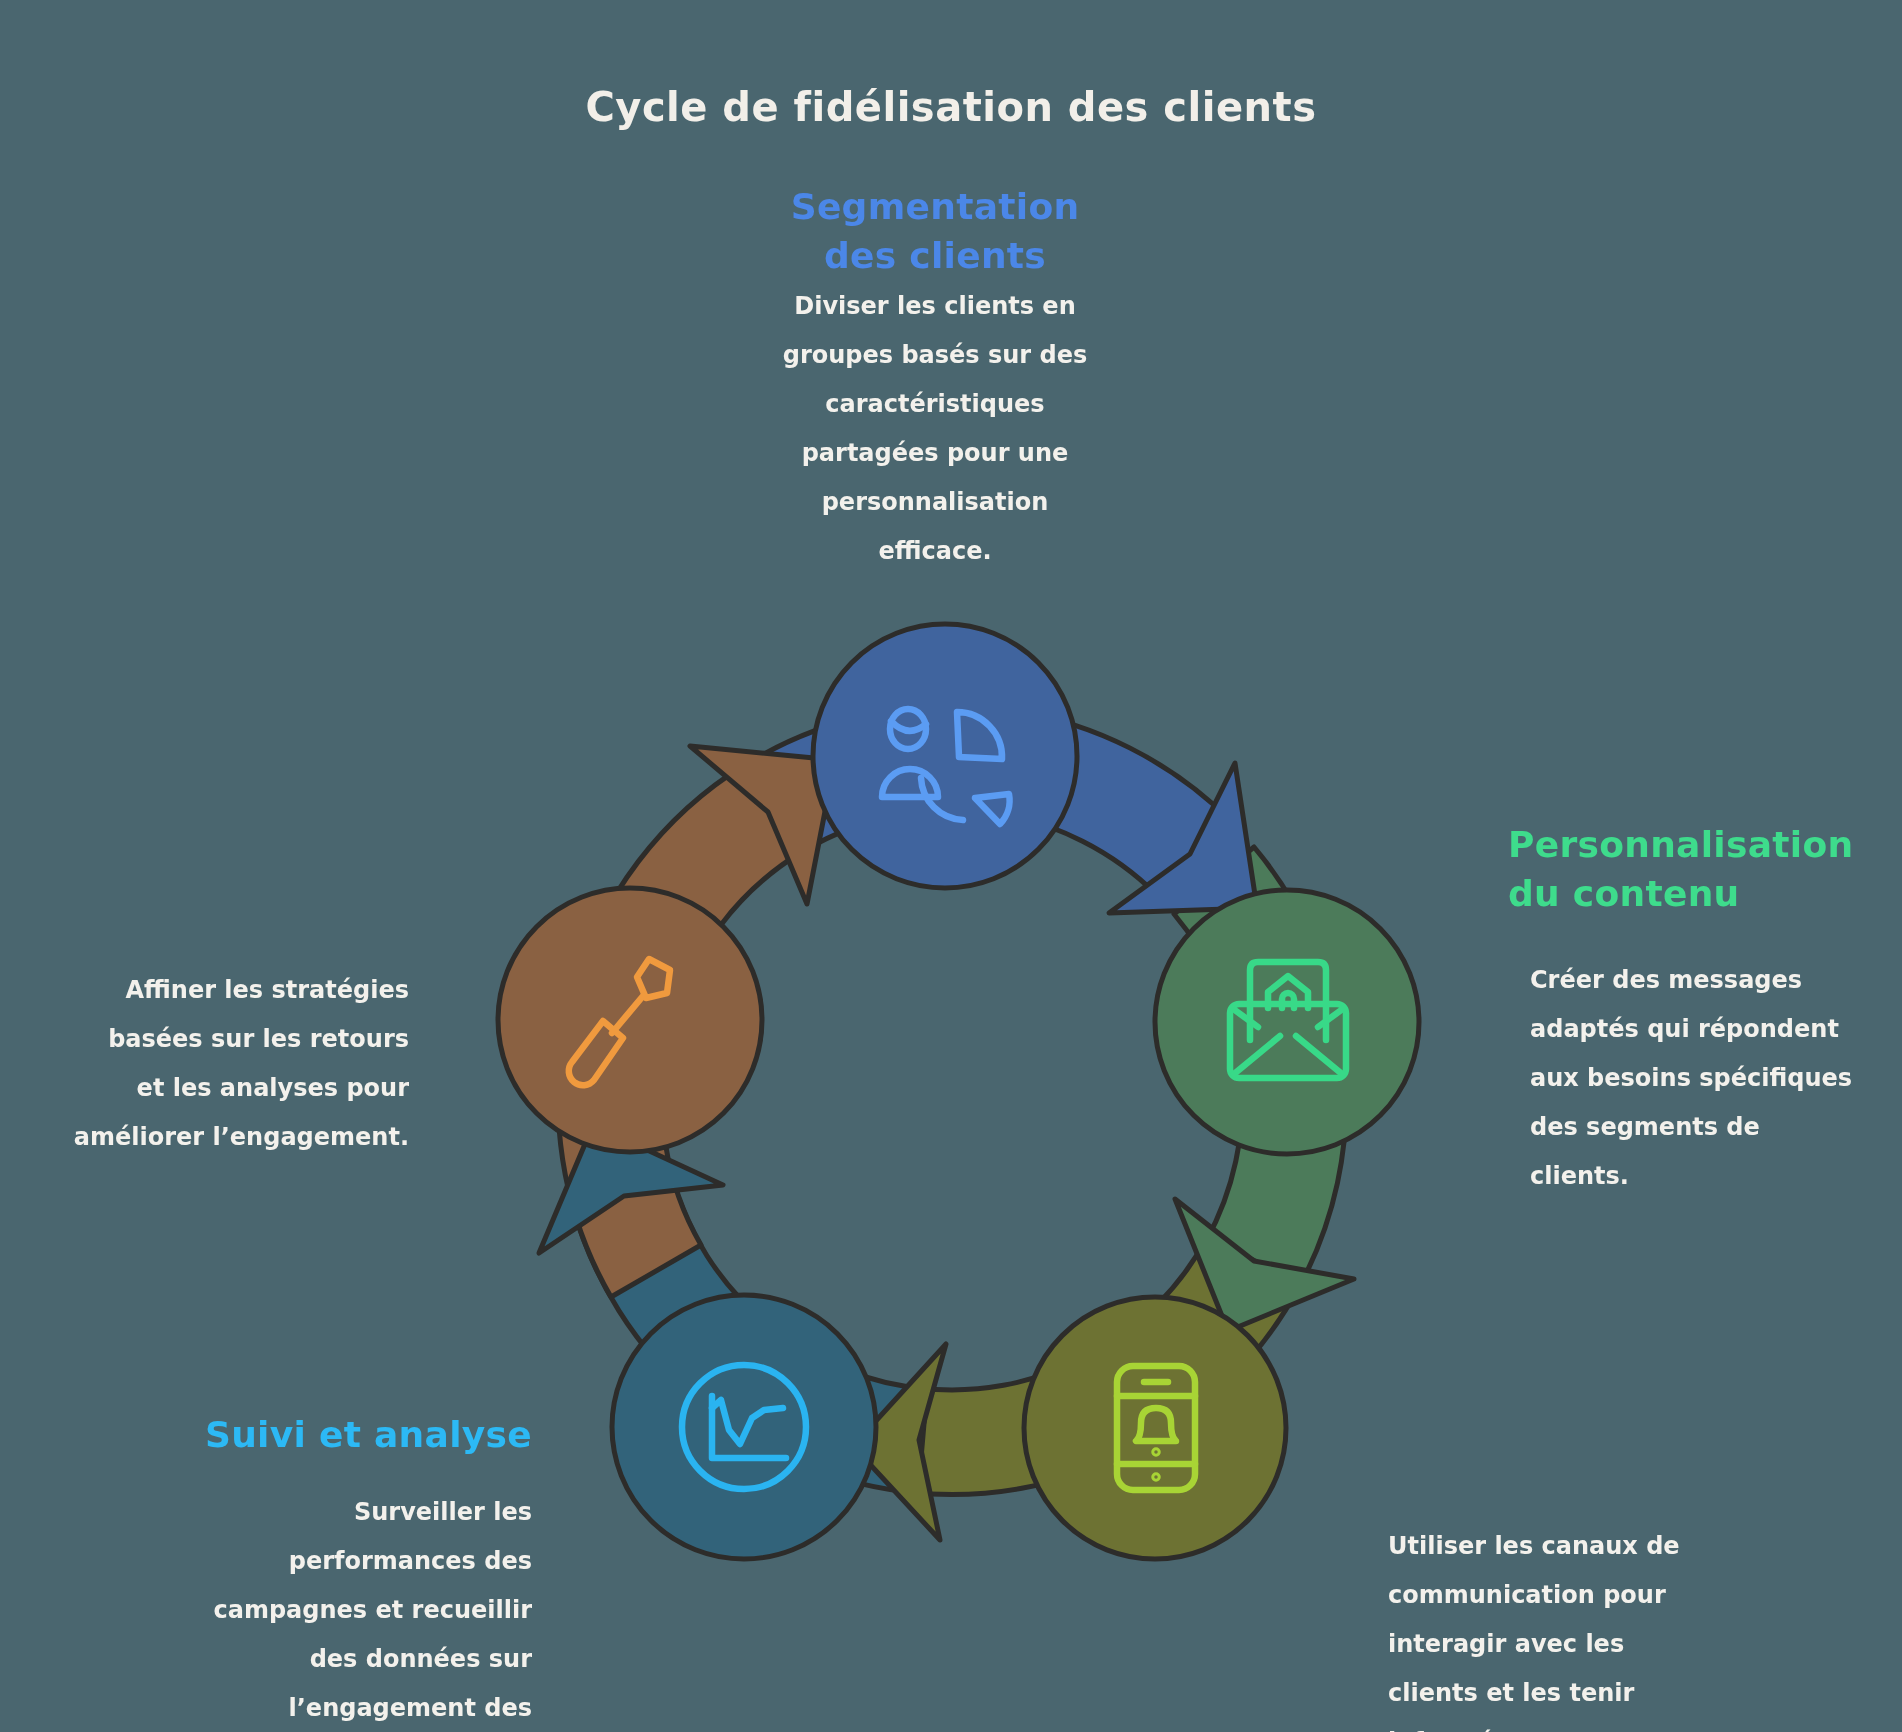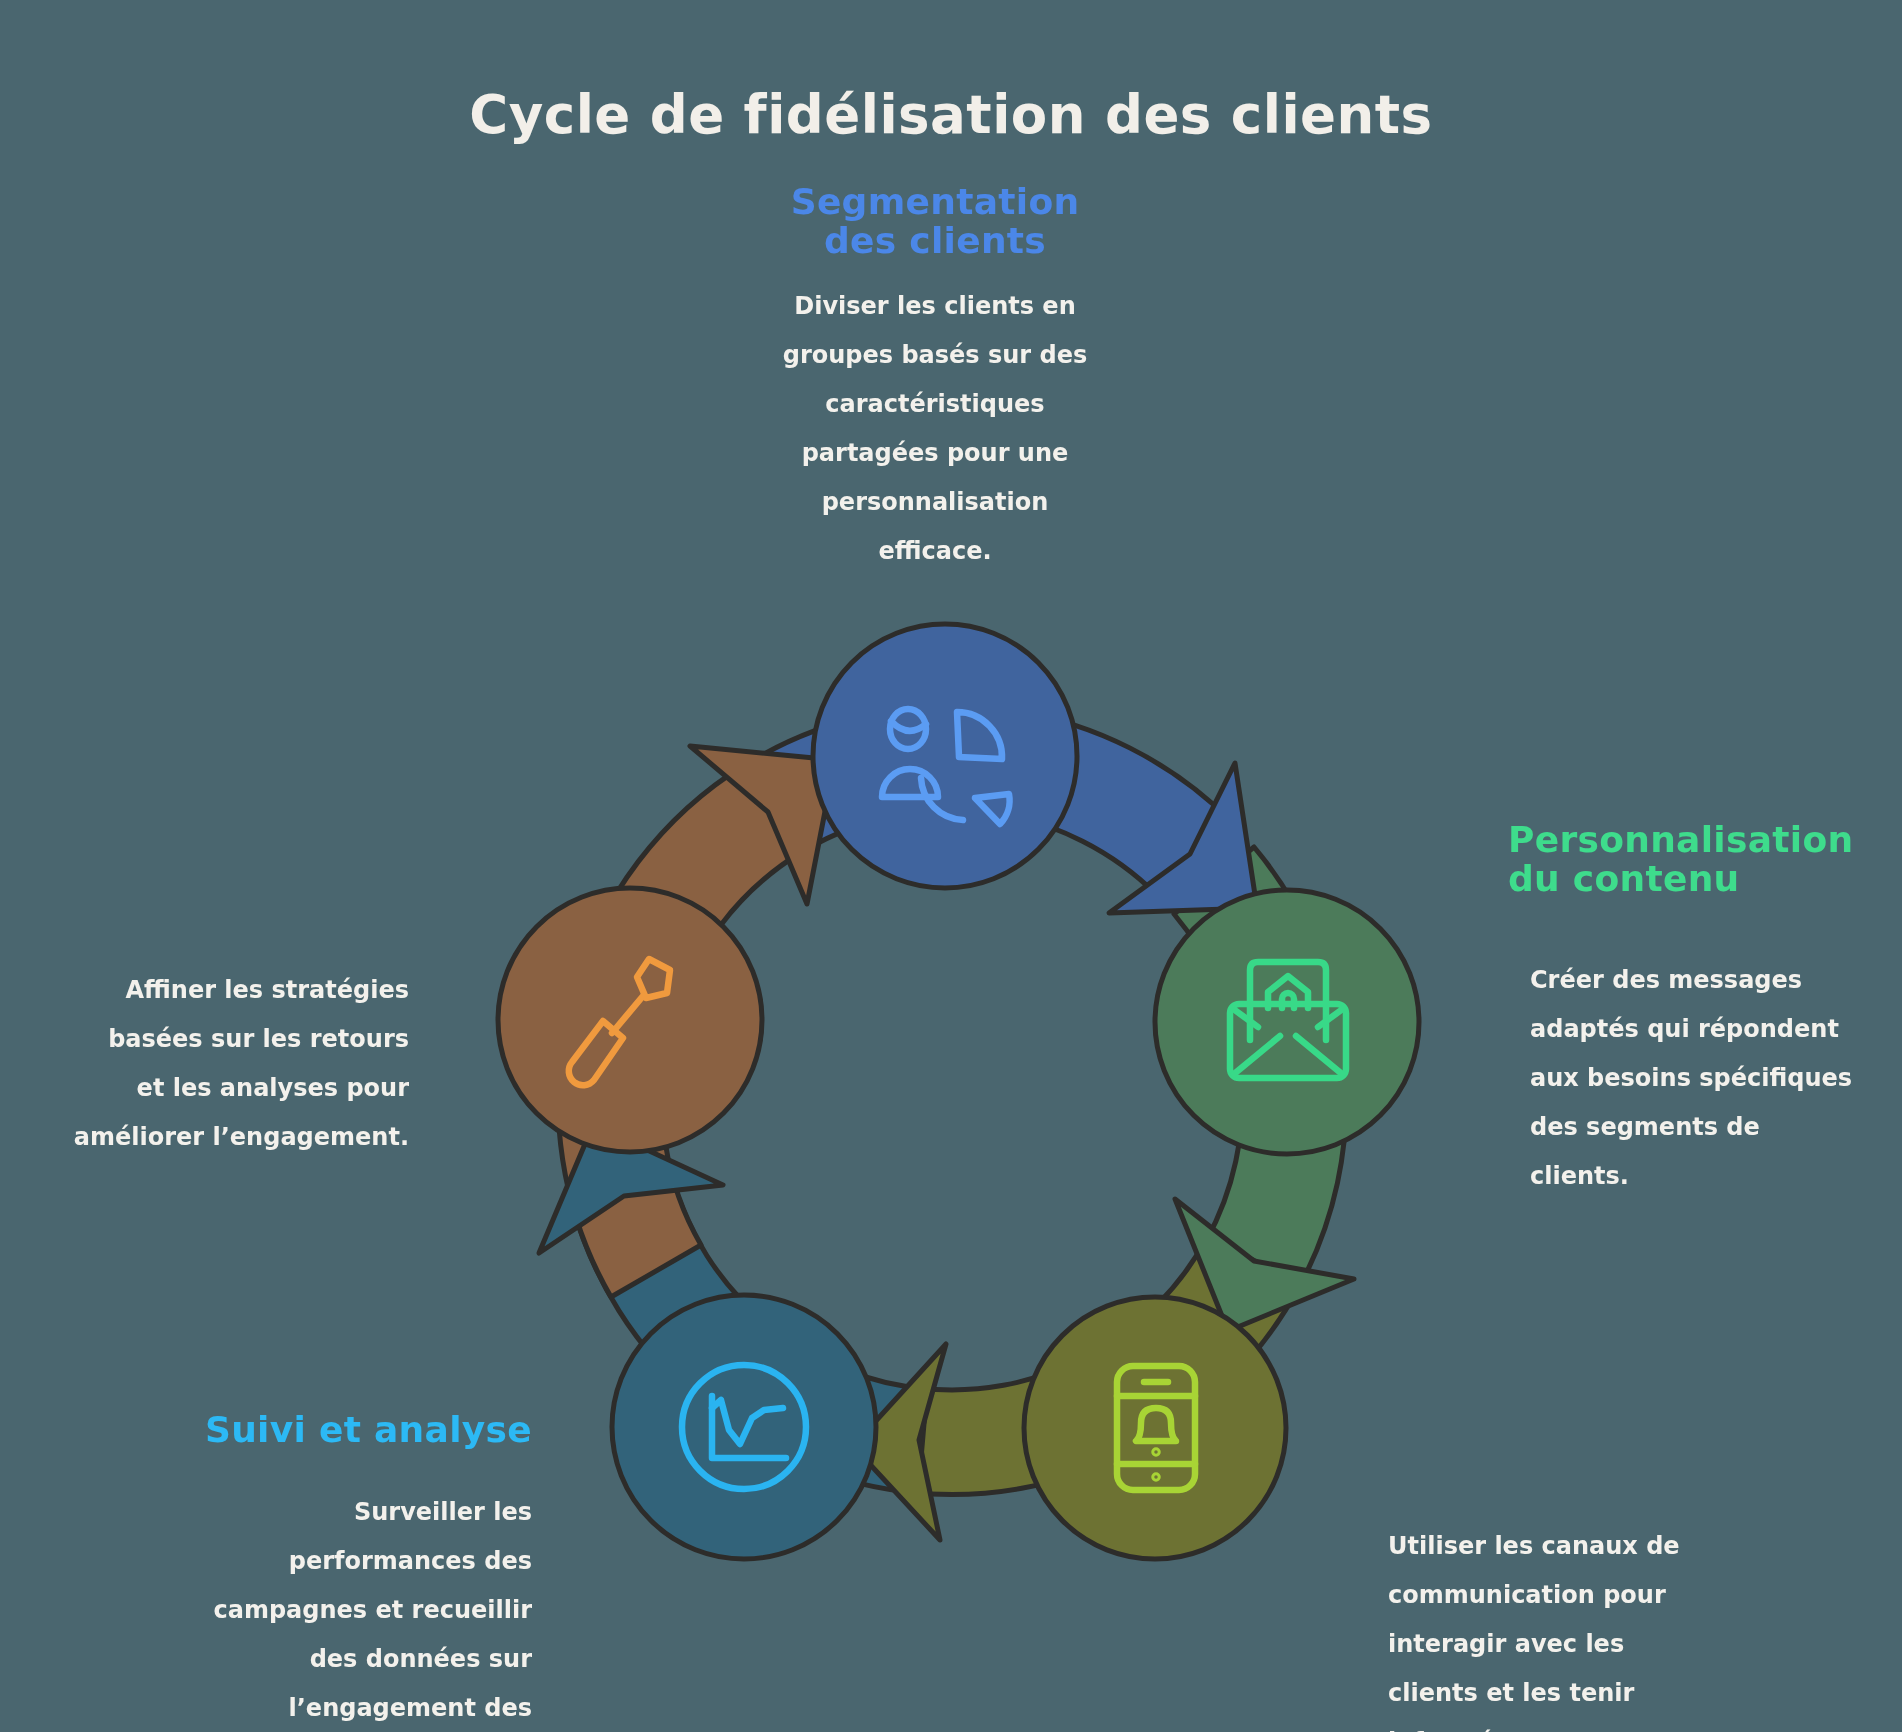--- a/index.html
+++ b/index.html
@@ -7,26 +7,26 @@
     position:relative;
     width:1902px;height:1732px;
     background:#4a666f;
     overflow:hidden;
     font-family:"DejaVu Sans","Liberation Sans",sans-serif;
   }
   .txt{position:absolute;white-space:pre-line;}
   .title{
     top:84px;left:0;width:1902px;
     text-align:center;
-    font-size:53px;font-weight:700;
+    font-size:40px;font-weight:700;
     color:#f2efe9;letter-spacing:.5px;
   }
   .heading{
     font-size:36px;font-weight:700;
-    line-height:39px;letter-spacing:.3px;
+    line-height:49px;letter-spacing:.3px;
   }
   .body-text{
     font-size:24px;font-weight:700;
     line-height:49px;
     color:#f3f1ec;
   }
   .h-seg{top:182px;left:635px;width:600px;text-align:center;color:#4b87e8;}
   .b-seg{top:282px;left:685px;width:500px;text-align:center;}
   .h-perso{top:820px;left:1508px;width:394px;text-align:left;color:#3edc8c;}
   .b-perso{top:956px;left:1508px;width:394px;text-align:left;margin-left:22px;}

